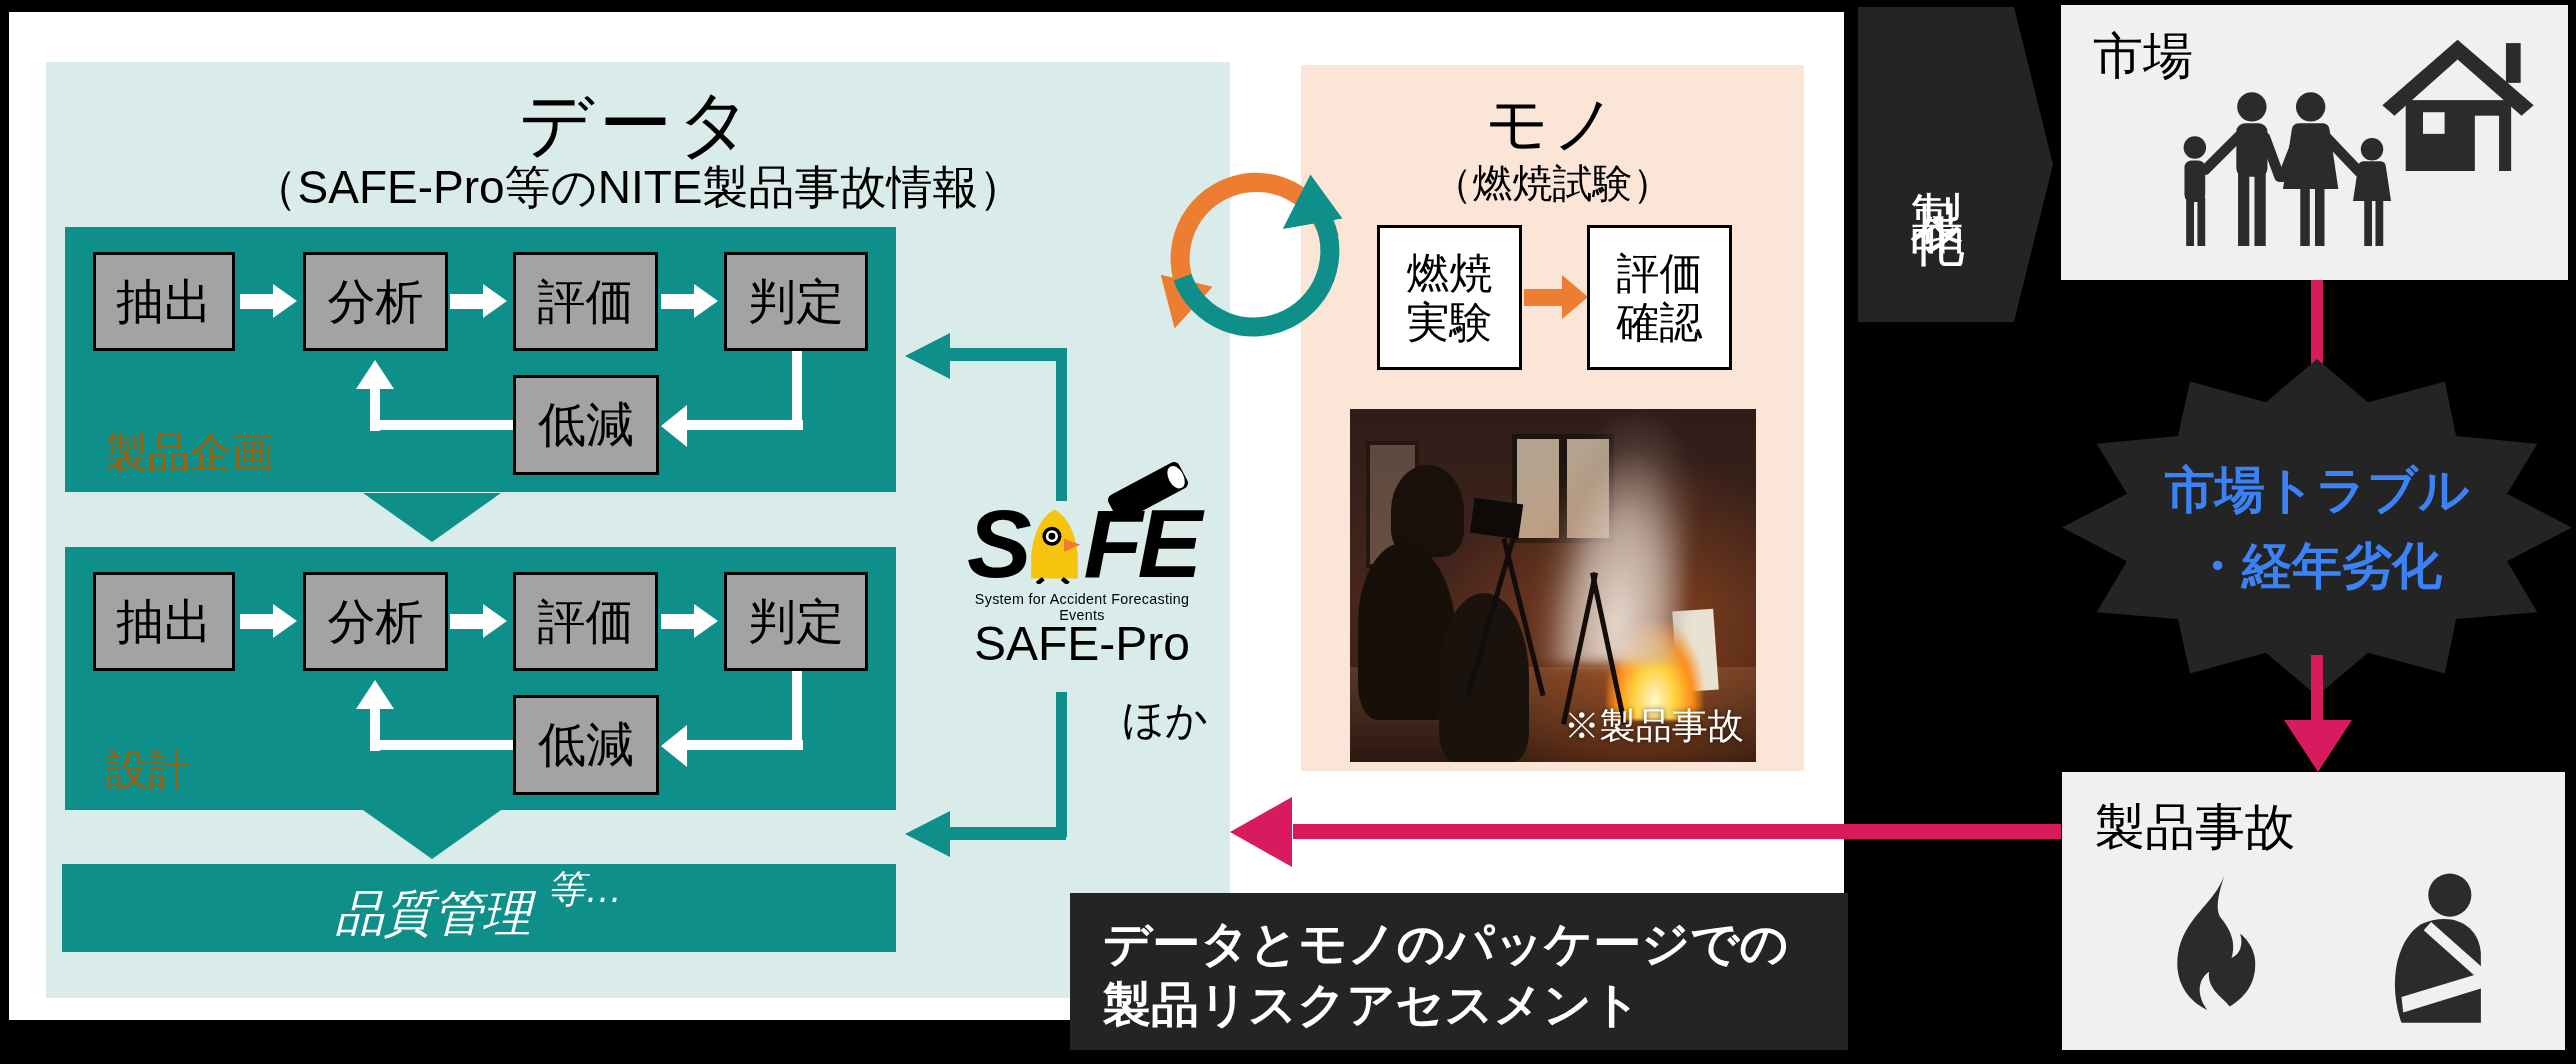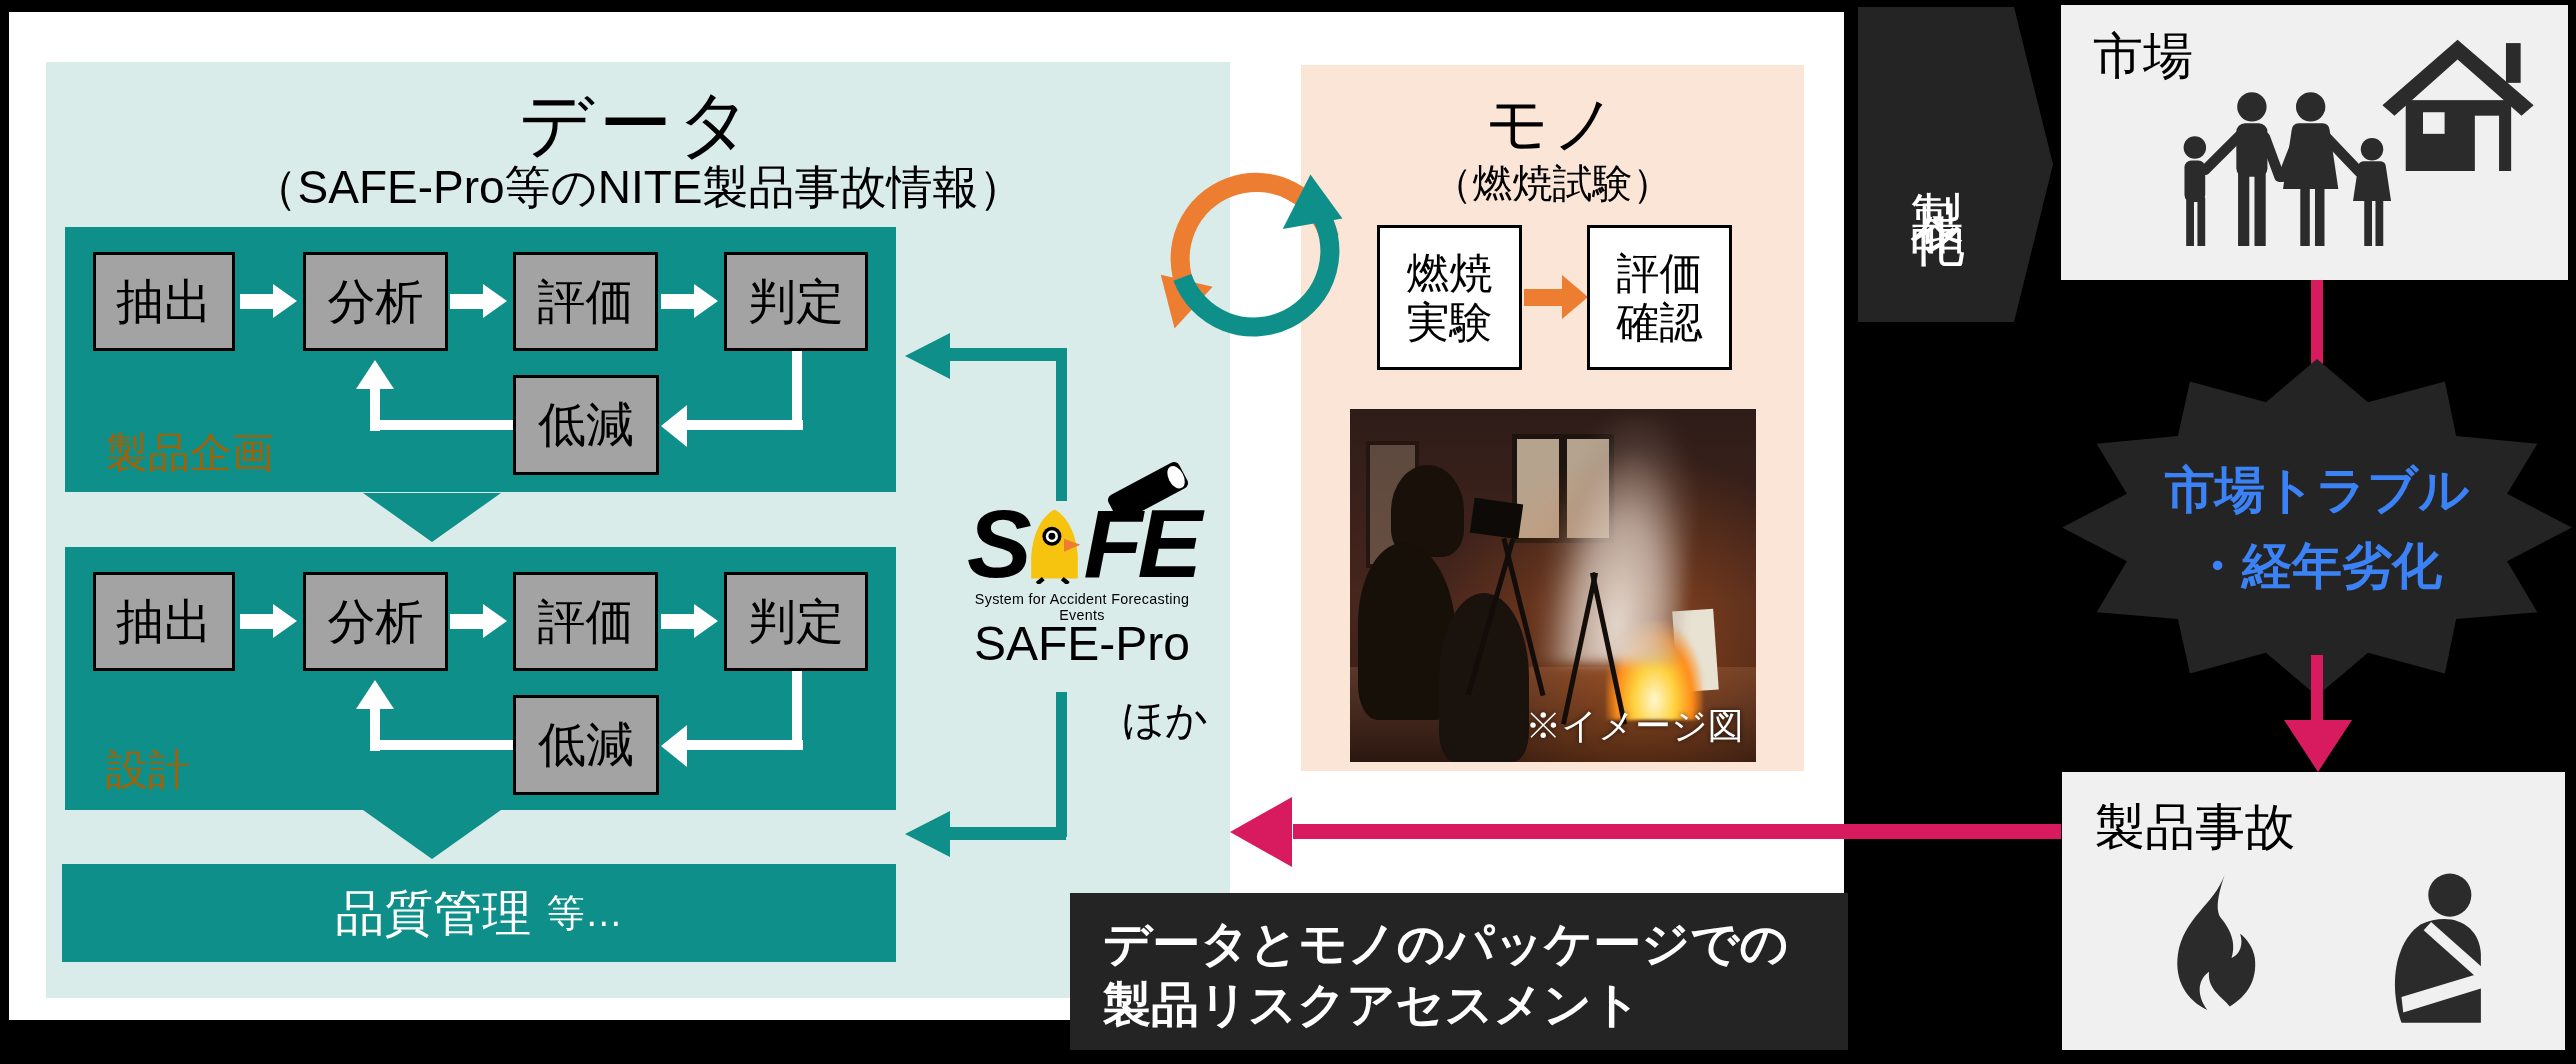--- a/index.html
+++ b/index.html
@@ -142,21 +142,21 @@
   <div class="abs stepbox" style="left:513px;top:695px;width:146px;height:100px;">低減</div>
   <div class="abs wline" style="left:792px;top:671px;width:10.4px;height:74px;"></div>
   <div class="abs wline" style="left:685px;top:740px;width:118px;height:10.4px;"></div>
   <div class="abs tri-left-w" style="left:661px;top:725px;"></div>
   <div class="abs wline" style="left:370px;top:740px;width:143px;height:10.4px;"></div>
   <div class="abs wline" style="left:370px;top:709px;width:10.4px;height:42px;"></div>
   <div class="abs tri-up-w" style="left:356px;top:680px;"></div>
   <div class="abs block-label" style="left:79px;top:742px;">設計</div>
   <div class="abs spike-down" style="left:363px;top:810px;"></div>
 
-  <div class="abs teal-block" style="left:62px;top:864px;width:834px;height:98px;display:flex;align-items:center;justify-content:center;color:#fff;">
+  <div class="abs teal-block" style="left:62px;top:864px;width:834px;height:88px;display:flex;align-items:flex-start;justify-content:center;color:#fff;font-style:italic;">
     <span style="font-size:49px;line-height:98px;">品質管理</span>
     <span style="font-size:38px;margin-left:15.6px;">等…</span>
   </div>
 
   <div class="abs tri-left-t" style="left:905px;top:333px;"></div>
   <div class="abs tealline" style="left:950px;top:348px;width:116px;height:13px;"></div>
   <div class="abs tealline" style="left:1056px;top:348px;width:11.2px;height:153px;"></div>
   <div class="abs tealline" style="left:1056px;top:692px;width:11.2px;height:145px;"></div>
   <div class="abs tealline" style="left:950px;top:827px;width:116px;height:13px;"></div>
   <div class="abs tri-left-t" style="left:905px;top:811px;"></div>
@@ -212,21 +212,21 @@
     <div class="fire"></div>
     <div class="smoke"></div>
     <div class="p3"></div>
     <div class="p1"></div>
     <div class="p2"></div>
     <div class="cam"></div>
     <div class="leg1"></div>
     <div class="leg2"></div>
     <div class="leg3"></div>
     <div class="leg4"></div>
-    <div class="caption">※イメージ図</div>
+    <div class="caption">※製品事故</div>
   </div>
 
   <div class="abs mshaft" style="left:1293px;top:824px;width:768px;height:14.7px;"></div>
   <div class="abs tri-left-m" style="left:1230px;top:797px;"></div>
 
   <div class="abs charcoal" style="left:1070px;top:893px;width:778px;height:157px;">
     <div class="note-text" style="position:absolute;left:33px;top:19px;">データとモノのパッケージでの</div>
     <div class="note-text" style="position:absolute;left:33px;top:80px;">製品リスクアセスメント</div>
   </div>
 

